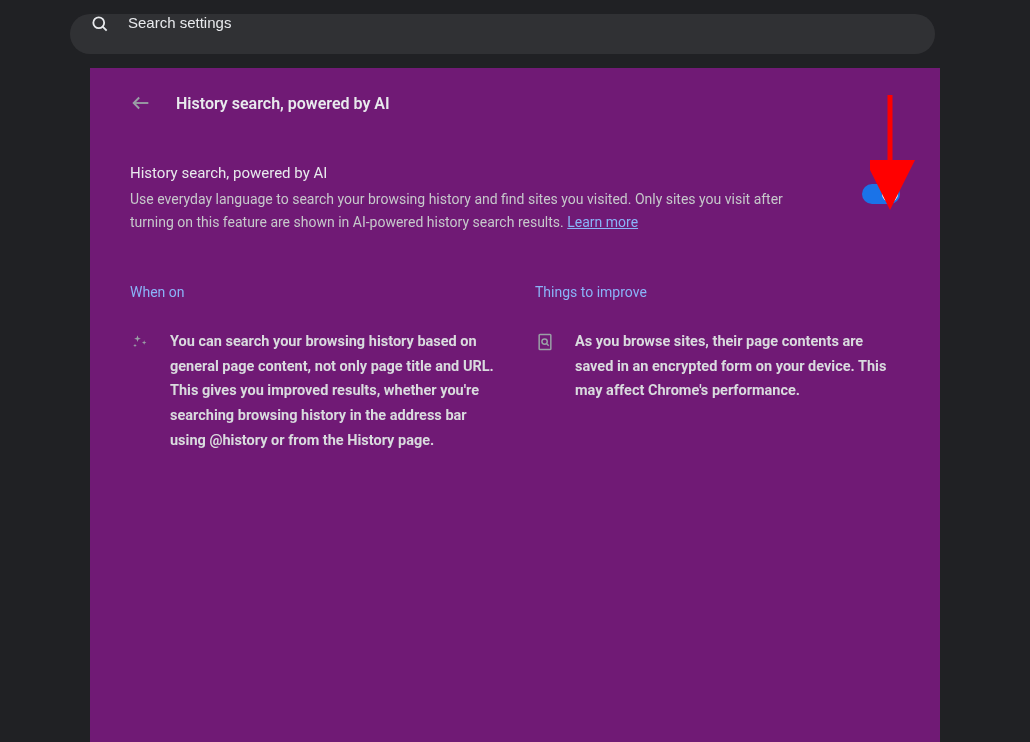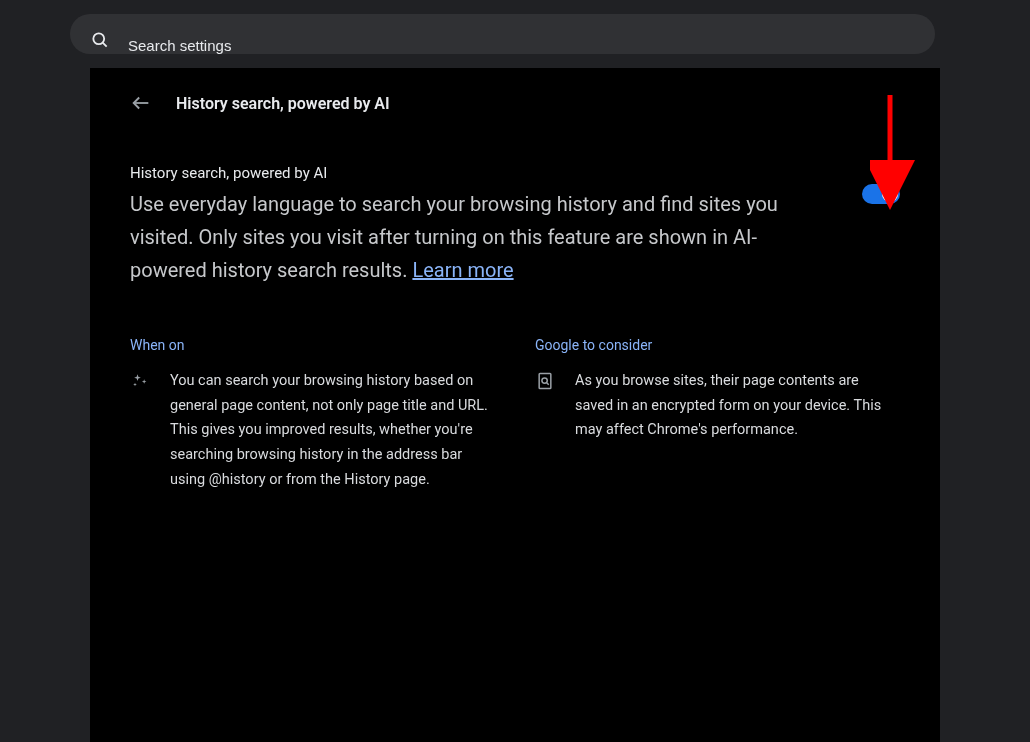--- a/index.html
+++ b/index.html
@@ -21,21 +21,21 @@
       align-items: center;
       padding: 0 70px;
       background: #202124;
     }
     .search-box {
       background: #303134;
       border-radius: 24px;
       height: 40px;
       width: 865px;
       display: flex;
-      align-items: flex-end;
+      align-items: flex-start;
       padding: 0 20px;
       gap: 18px;
     }
     .search-box input {
       background: transparent;
       border: none;
       outline: none;
       color: #e8eaed;
       font-size: 15px;
       flex: 1;
@@ -44,21 +44,21 @@
       color: #e8eaed;
     }
     .main-container {
       display: flex;
       justify-content: center;
       background: #202124;
       padding-top: 0;
     }
     .content-panel {
       width: 850px;
-      background: #000000;
+      background: #701a75;
       min-height: 674px;
       padding: 24px 40px;
     }
     .header-row {
       display: flex;
       align-items: center;
       gap: 24px;
       margin-bottom: 50px;
     }
     .back-arrow {
@@ -80,21 +80,21 @@
     }
     .feature-text {
       flex: 1;
     }
     .feature-title {
       font-size: 15px;
       color: #e8eaed;
       margin-bottom: 6px;
     }
     .feature-desc {
-      font-size: 20px;
+      font-size: 14px;
       color: #c6c8cb;
       line-height: 1.65;
     }
     .learn-more {
       color: #8ab4f8;
       text-decoration: underline;
       cursor: pointer;
     }
     .toggle-switch {
       width: 38px;
@@ -124,26 +124,27 @@
     .columns {
       display: flex;
       gap: 40px;
     }
     .column {
       flex: 1;
     }
     .column-heading {
       color: #8ab4f8;
       font-size: 14px;
-      margin-bottom: 16px;
+      margin-bottom: 30px;
     }
     .info-row {
       display: flex;
       gap: 20px;
       align-items: flex-start;
+      font-weight: bold;
     }
     .info-icon {
       color: #9aa0a6;
       flex-shrink: 0;
       margin-top: 2px;
     }
     .info-text {
       font-size: 14.5px;
       color: #d9dbde;
       line-height: 1.7;
@@ -200,21 +201,21 @@
               <path d="M9 4l1 3 3 1-3 1-1 3-1-3-3-1 3-1 1-3z"></path>
               <path d="M17 10l0.7 2 2 0.7-2 0.7-0.7 2-0.7-2-2-0.7 2-0.7 0.7-2z"></path>
               <path d="M6 14l0.6 1.6 1.6 0.6-1.6 0.6L6 18.4l-0.6-1.6-1.6-0.6 1.6-0.6L6 14z"></path>
             </svg>
           </span>
           <div class="info-text">You can search your browsing history based on general page content, not only page title and URL. This gives you improved results, whether you're searching browsing history in the address bar using @history or from the History page.</div>
         </div>
       </div>
 
       <div class="column">
-        <div class="column-heading">Google to consider</div>
+        <div class="column-heading">Things to improve</div>
         <div class="info-row">
           <span class="info-icon">
             <svg width="20" height="20" viewBox="0 0 24 24" fill="none" stroke="#9aa0a6" stroke-width="1.8">
               <rect x="5" y="3" width="14" height="18" rx="1"></rect>
               <circle cx="11.5" cy="11.5" r="3.2"></circle>
               <line x1="14" y1="14" x2="16.5" y2="16.5"></line>
             </svg>
           </span>
           <div class="info-text">
             <p>As you browse sites, their page contents are saved in an encrypted form on your device. This may affect Chrome's performance.</p>

